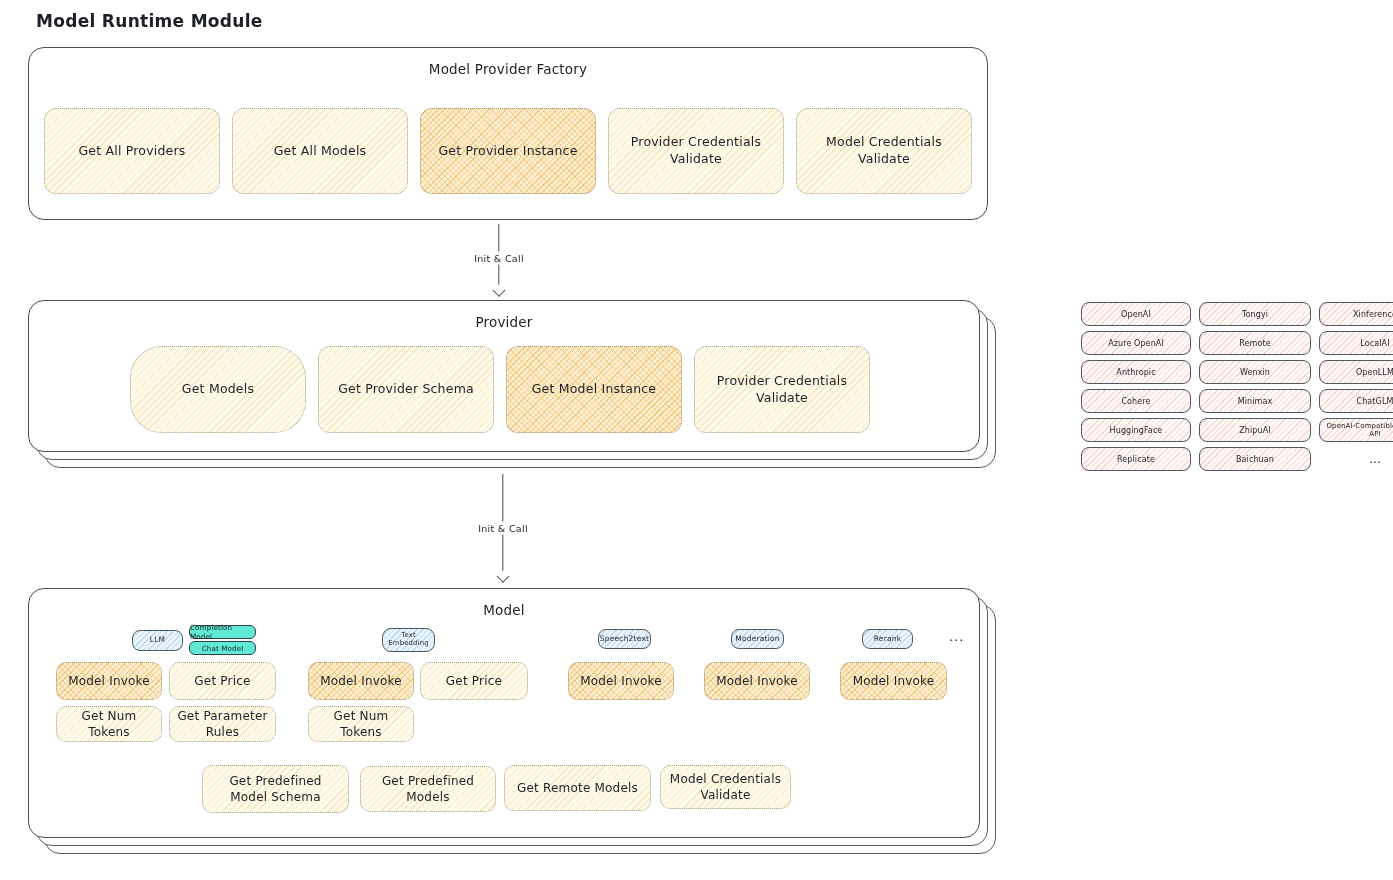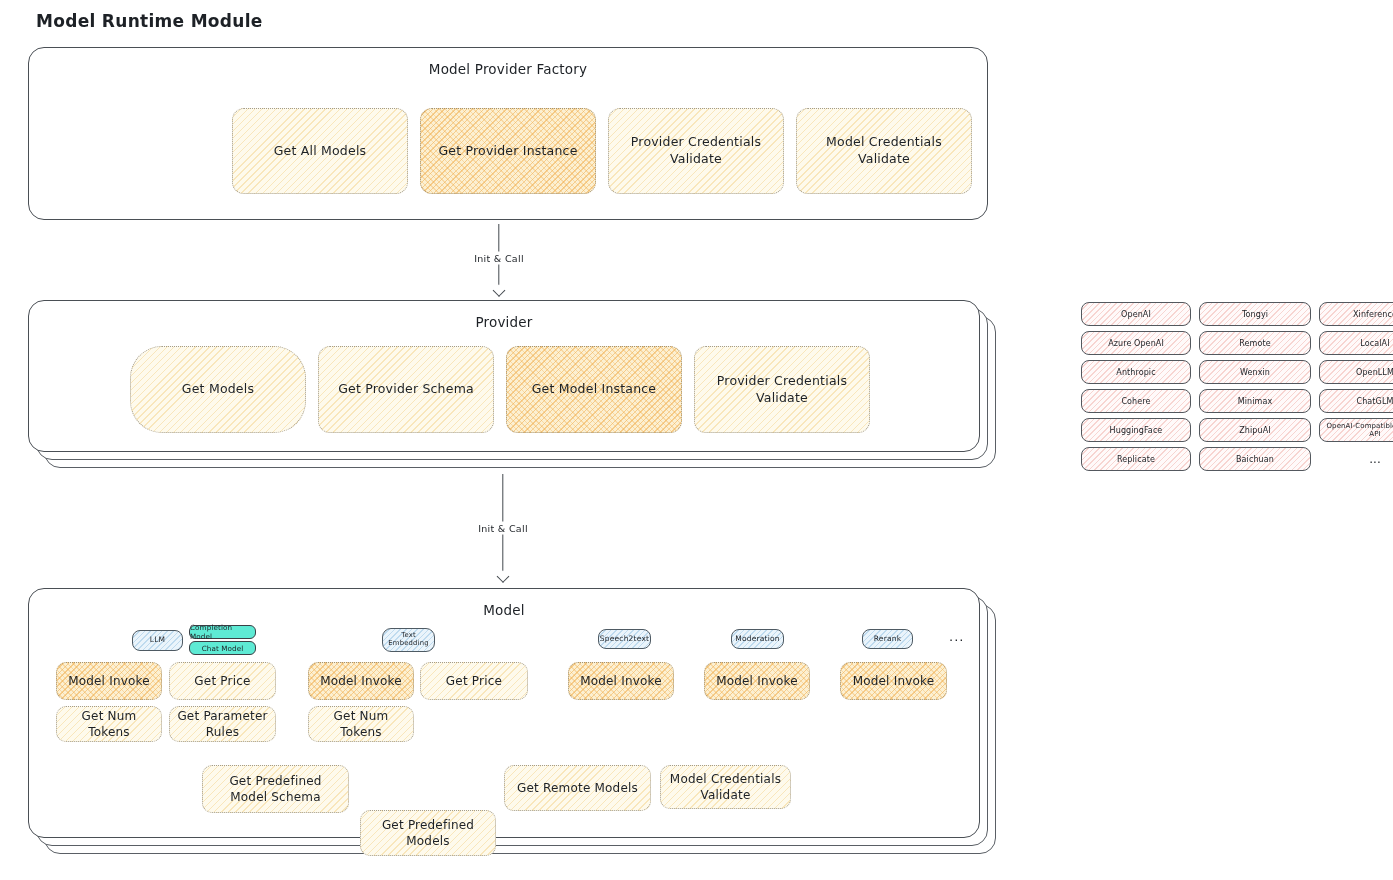--- a/index.html
+++ b/index.html
@@ -78,20 +78,21 @@
 </style>
 </head>
 <body>
 
 <div class="canvas">
 
   <div class="main-title">Model Runtime Module</div>
 
   <div class="panel" style="left:28px;top:47px;width:960px;height:173px;">
     <div class="panel-title">Model Provider Factory</div>
+    <div class="btn yellow" style="left:15px;top:60px;width:176px;height:86px;">Get All Providers</div>
     <div class="btn yellow" style="left:203px;top:60px;width:176px;height:86px;">Get All Models</div>
     <div class="btn orange" style="left:391px;top:60px;width:176px;height:86px;">Get Provider Instance</div>
     <div class="btn yellow" style="left:579px;top:60px;width:176px;height:86px;">Provider Credentials Validate</div>
     <div class="btn yellow" style="left:767px;top:60px;width:176px;height:86px;">Model Credentials Validate</div>
   </div>
 
   <div class="arrow" style="left:491px;top:224px;height:72px;">
     <div class="shaft"></div>
     <div class="head"></div>
     <div class="alabel" style="top:34px;">Init &amp; Call</div>
@@ -154,18 +155,18 @@
     <div class="btn yellow small-btn" style="left:391px;top:73px;width:108px;height:38px;">Get Price</div>
     <div class="btn orange small-btn" style="left:539px;top:73px;width:106px;height:38px;">Model Invoke</div>
     <div class="btn orange small-btn" style="left:675px;top:73px;width:106px;height:38px;">Model Invoke</div>
     <div class="btn orange small-btn" style="left:811px;top:73px;width:107px;height:38px;">Model Invoke</div>
 
     <div class="btn yellow small-btn" style="left:27px;top:117px;width:106px;height:36px;">Get Num Tokens</div>
     <div class="btn yellow small-btn" style="left:140px;top:117px;width:107px;height:36px;">Get Parameter Rules</div>
     <div class="btn yellow small-btn" style="left:279px;top:117px;width:106px;height:36px;">Get Num Tokens</div>
 
     <div class="btn yellow small-btn" style="left:173px;top:176px;width:147px;height:48px;">Get Predefined Model Schema</div>
-    <div class="btn yellow small-btn" style="left:331px;top:177px;width:136px;height:46px;margin-top:44px;">Get Predefined Models</div>
+    <div class="btn yellow small-btn" style="left:331px;top:177px;width:136px;height:46px;">Get Predefined Models</div>
     <div class="btn yellow small-btn" style="left:475px;top:176px;width:147px;height:46px;">Get Remote Models</div>
     <div class="btn yellow small-btn" style="left:631px;top:176px;width:131px;height:44px;">Model Credentials Validate</div>
   </div>
 
 </div>
 
 </body></html>

